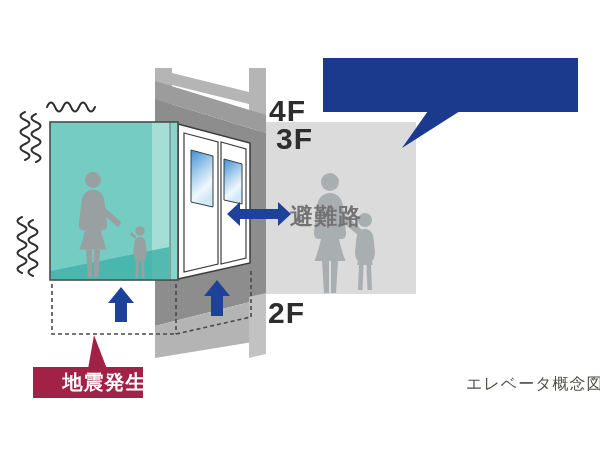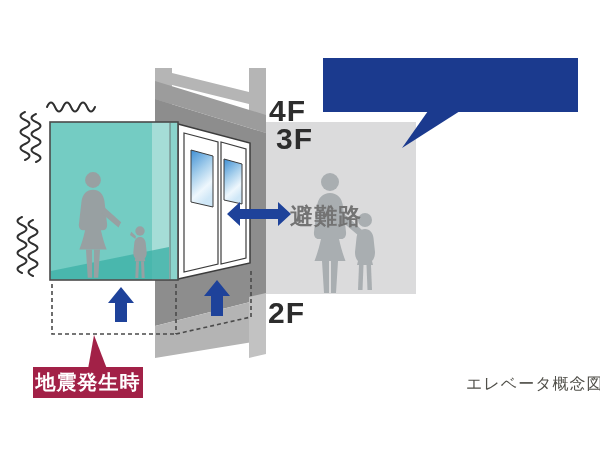--- a/index.html
+++ b/index.html
@@ -19,21 +19,21 @@
   #floor-4f{left:269px;top:94px;}
   #floor-3f{left:268px;top:122px;margin-left:8px;}
   #floor-2f{left:268px;top:296px;text-align:center;}
   #evac{
     left:290px;top:201px;color:#737373;font-weight:bold;
     font-size:23px;letter-spacing:1px;
   }
   #quake-label-text{
     left:33px;top:367px;width:110px;height:31px;
     display:flex;align-items:center;justify-content:center;
-    color:#ffffff;font-weight:bold;font-size:20px;letter-spacing:1px;
+    color:#ffffff;font-weight:bold;font-size:20px;letter-spacing:1px;padding-left:27px;
   }
   #caption{
     left:466px;top:374px;color:#504f49;font-size:16px;letter-spacing:1px;
     font-family:"Liberation Serif","DejaVu Serif",serif;
   }
 </style>
 </head>
 <body>
 
 <div id="canvas">

